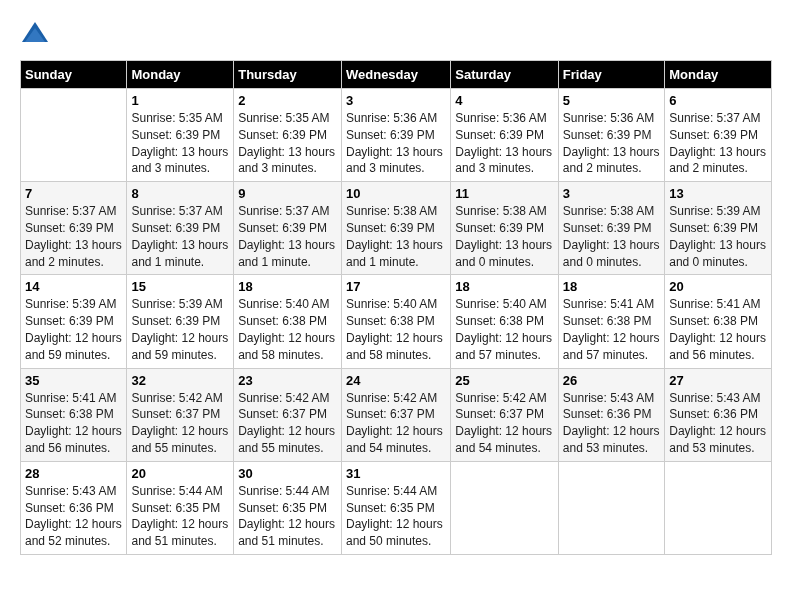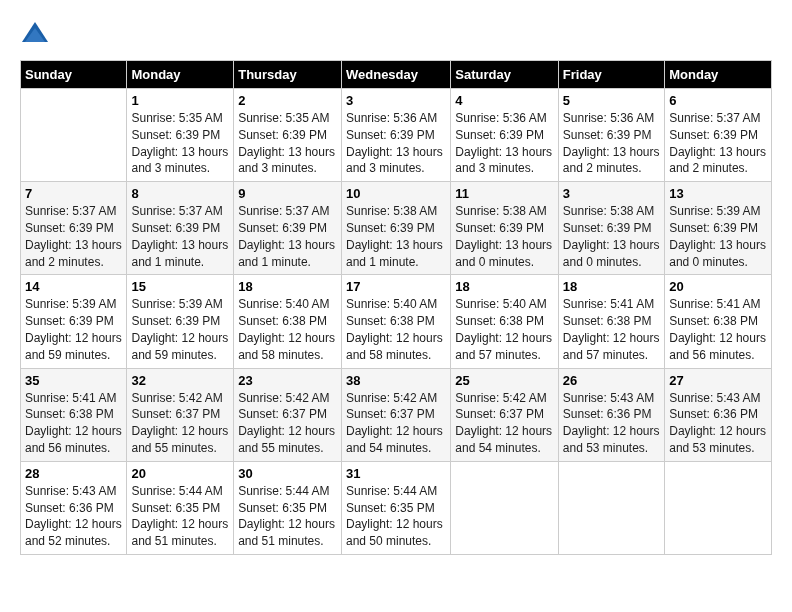--- a/index.html
+++ b/index.html
@@ -221,21 +221,21 @@
         </td>
         <td>
           <span class="day-num">32</span>
           <div class="day-info">Sunrise: 5:42 AM<br>Sunset: 6:37 PM<br>Daylight: 12 hours<br>and 55 minutes.</div>
         </td>
         <td>
           <span class="day-num">23</span>
           <div class="day-info">Sunrise: 5:42 AM<br>Sunset: 6:37 PM<br>Daylight: 12 hours<br>and 55 minutes.</div>
         </td>
         <td>
-          <span class="day-num">38</span>
+          <span class="day-num">24</span>
           <div class="day-info">Sunrise: 5:42 AM<br>Sunset: 6:37 PM<br>Daylight: 12 hours<br>and 54 minutes.</div>
         </td>
         <td>
           <span class="day-num">25</span>
           <div class="day-info">Sunrise: 5:42 AM<br>Sunset: 6:37 PM<br>Daylight: 12 hours<br>and 54 minutes.</div>
         </td>
         <td>
           <span class="day-num">26</span>
           <div class="day-info">Sunrise: 5:43 AM<br>Sunset: 6:36 PM<br>Daylight: 12 hours<br>and 53 minutes.</div>
         </td>

